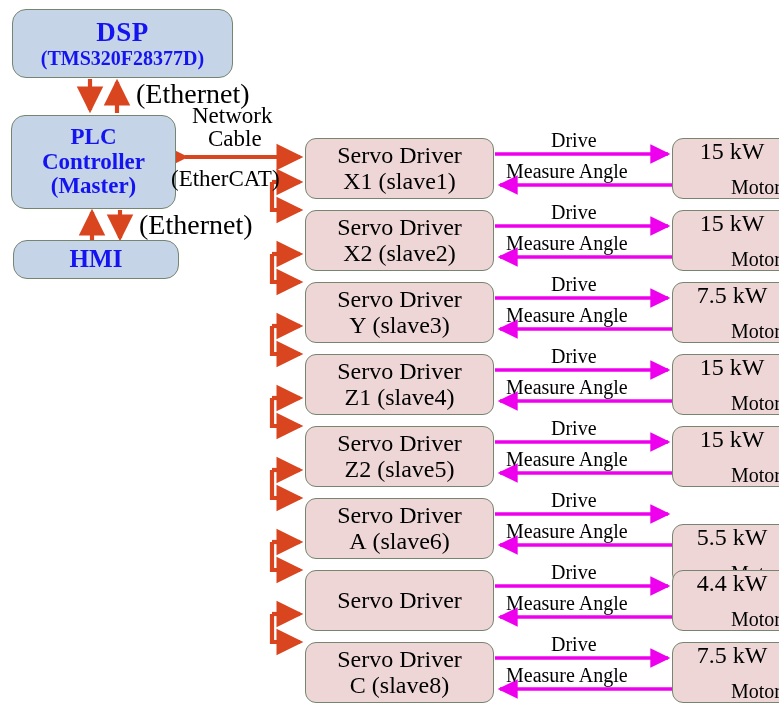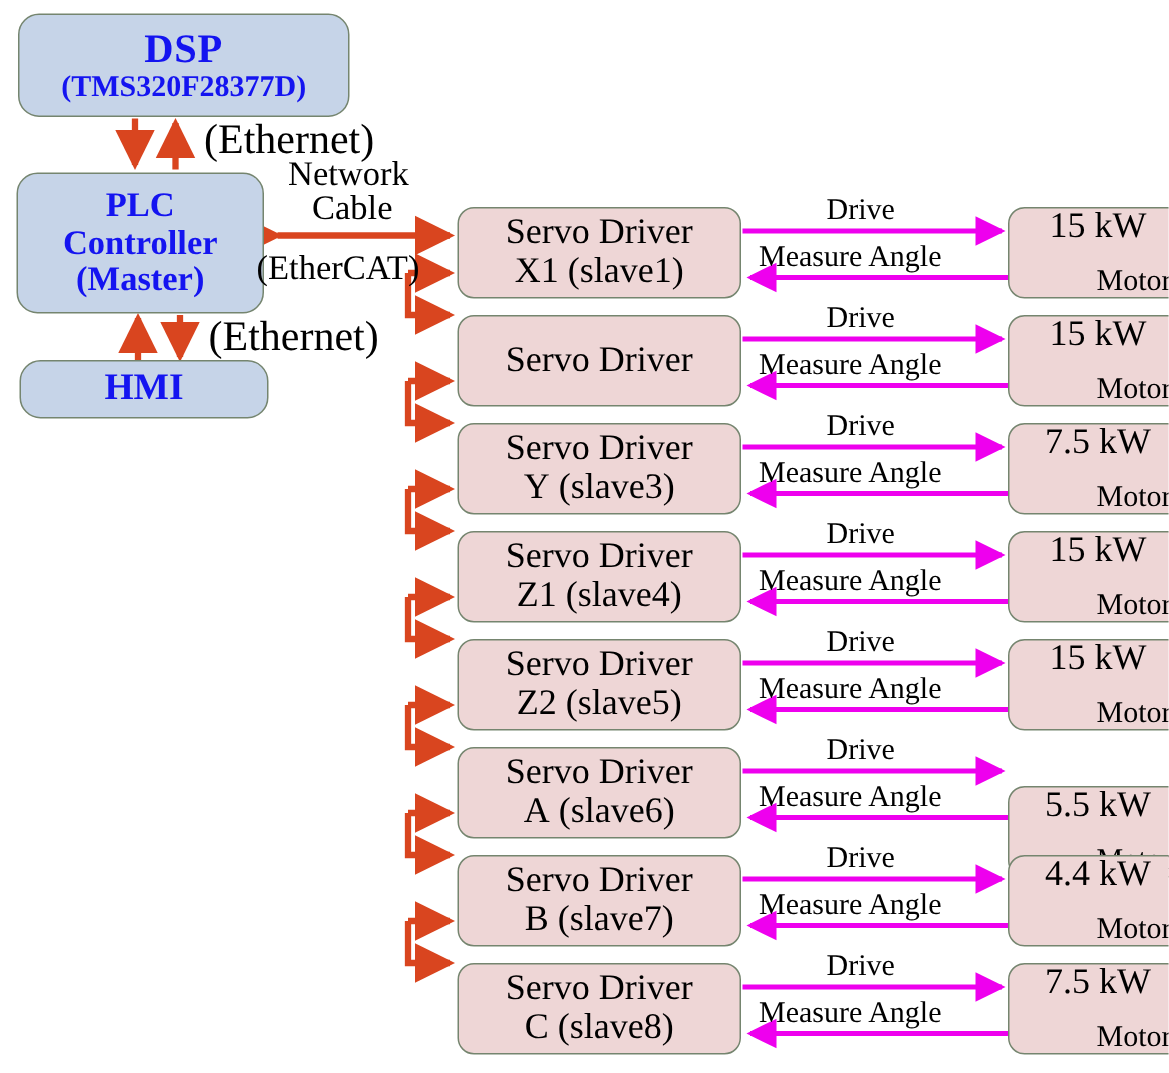--- a/index.html
+++ b/index.html
@@ -177,20 +177,21 @@
         <span class="l2"><span class="ax">X1</span><span>&nbsp;</span><span>(slave1)</span></span>
       </div>
       <div class="node pink motor" style="top: 138px;">
         <span class="l1">15 kW</span>
         <span class="l2">Motor</span>
       </div>
       <div class="lbl flow arrowlabel-drive" style="left: 551px; top: 129px;">Drive</div>
       <div class="lbl flow arrowlabel-measure" style="left: 506px; top: 160px;">Measure Angle</div>
       <div class="node pink driver" style="top: 210px;">
         <span class="l1">Servo Driver</span>
+        <span class="l2"><span class="ax">X2</span><span>&nbsp;</span><span>(slave2)</span></span>
       </div>
       <div class="node pink motor" style="top: 210px;">
         <span class="l1">15 kW</span>
         <span class="l2">Motor</span>
       </div>
       <div class="lbl flow arrowlabel-drive" style="left: 551px; top: 201px;">Drive</div>
       <div class="lbl flow arrowlabel-measure" style="left: 506px; top: 232px;">Measure Angle</div>
       <div class="node pink driver" style="top: 282px;">
         <span class="l1">Servo Driver</span>
         <span class="l2"><span class="ax">Y</span><span>&nbsp;</span><span>(slave3)</span></span>
@@ -226,21 +227,20 @@
         <span class="l2"><span class="ax">A</span><span>&nbsp;</span><span>(slave6)</span></span>
       </div>
       <div class="node pink motor" style="top: 524px;">
         <span class="l1">5.5 kW</span>
         <span class="l2">Motor</span>
       </div>
       <div class="lbl flow arrowlabel-drive" style="left: 551px; top: 489px;">Drive</div>
       <div class="lbl flow arrowlabel-measure" style="left: 506px; top: 520px;">Measure Angle</div>
       <div class="node pink driver" style="top: 570px;">
         <span class="l1">Servo Driver</span>
-        <span class="l2"><span class="ax">B</span><span>&nbsp;</span><span>(slave7)</span></span>
       </div>
       <div class="node pink motor" style="top: 570px;">
         <span class="l1">4.4 kW</span>
         <span class="l2">Motor</span>
       </div>
       <div class="lbl flow arrowlabel-drive" style="left: 551px; top: 561px;">Drive</div>
       <div class="lbl flow arrowlabel-measure" style="left: 506px; top: 592px;">Measure Angle</div>
       <div class="node pink driver" style="top: 642px;">
         <span class="l1">Servo Driver</span>
         <span class="l2"><span class="ax">C</span><span>&nbsp;</span><span>(slave8)</span></span>

